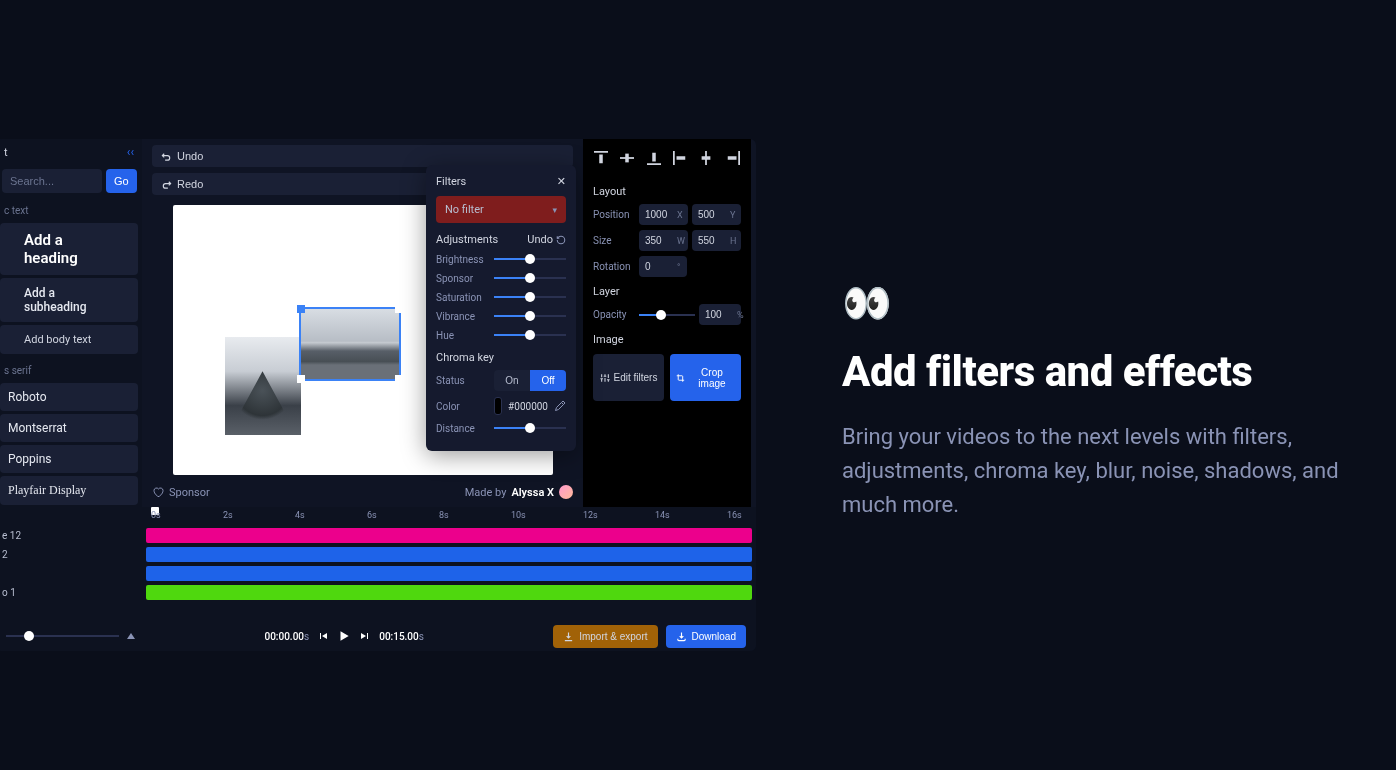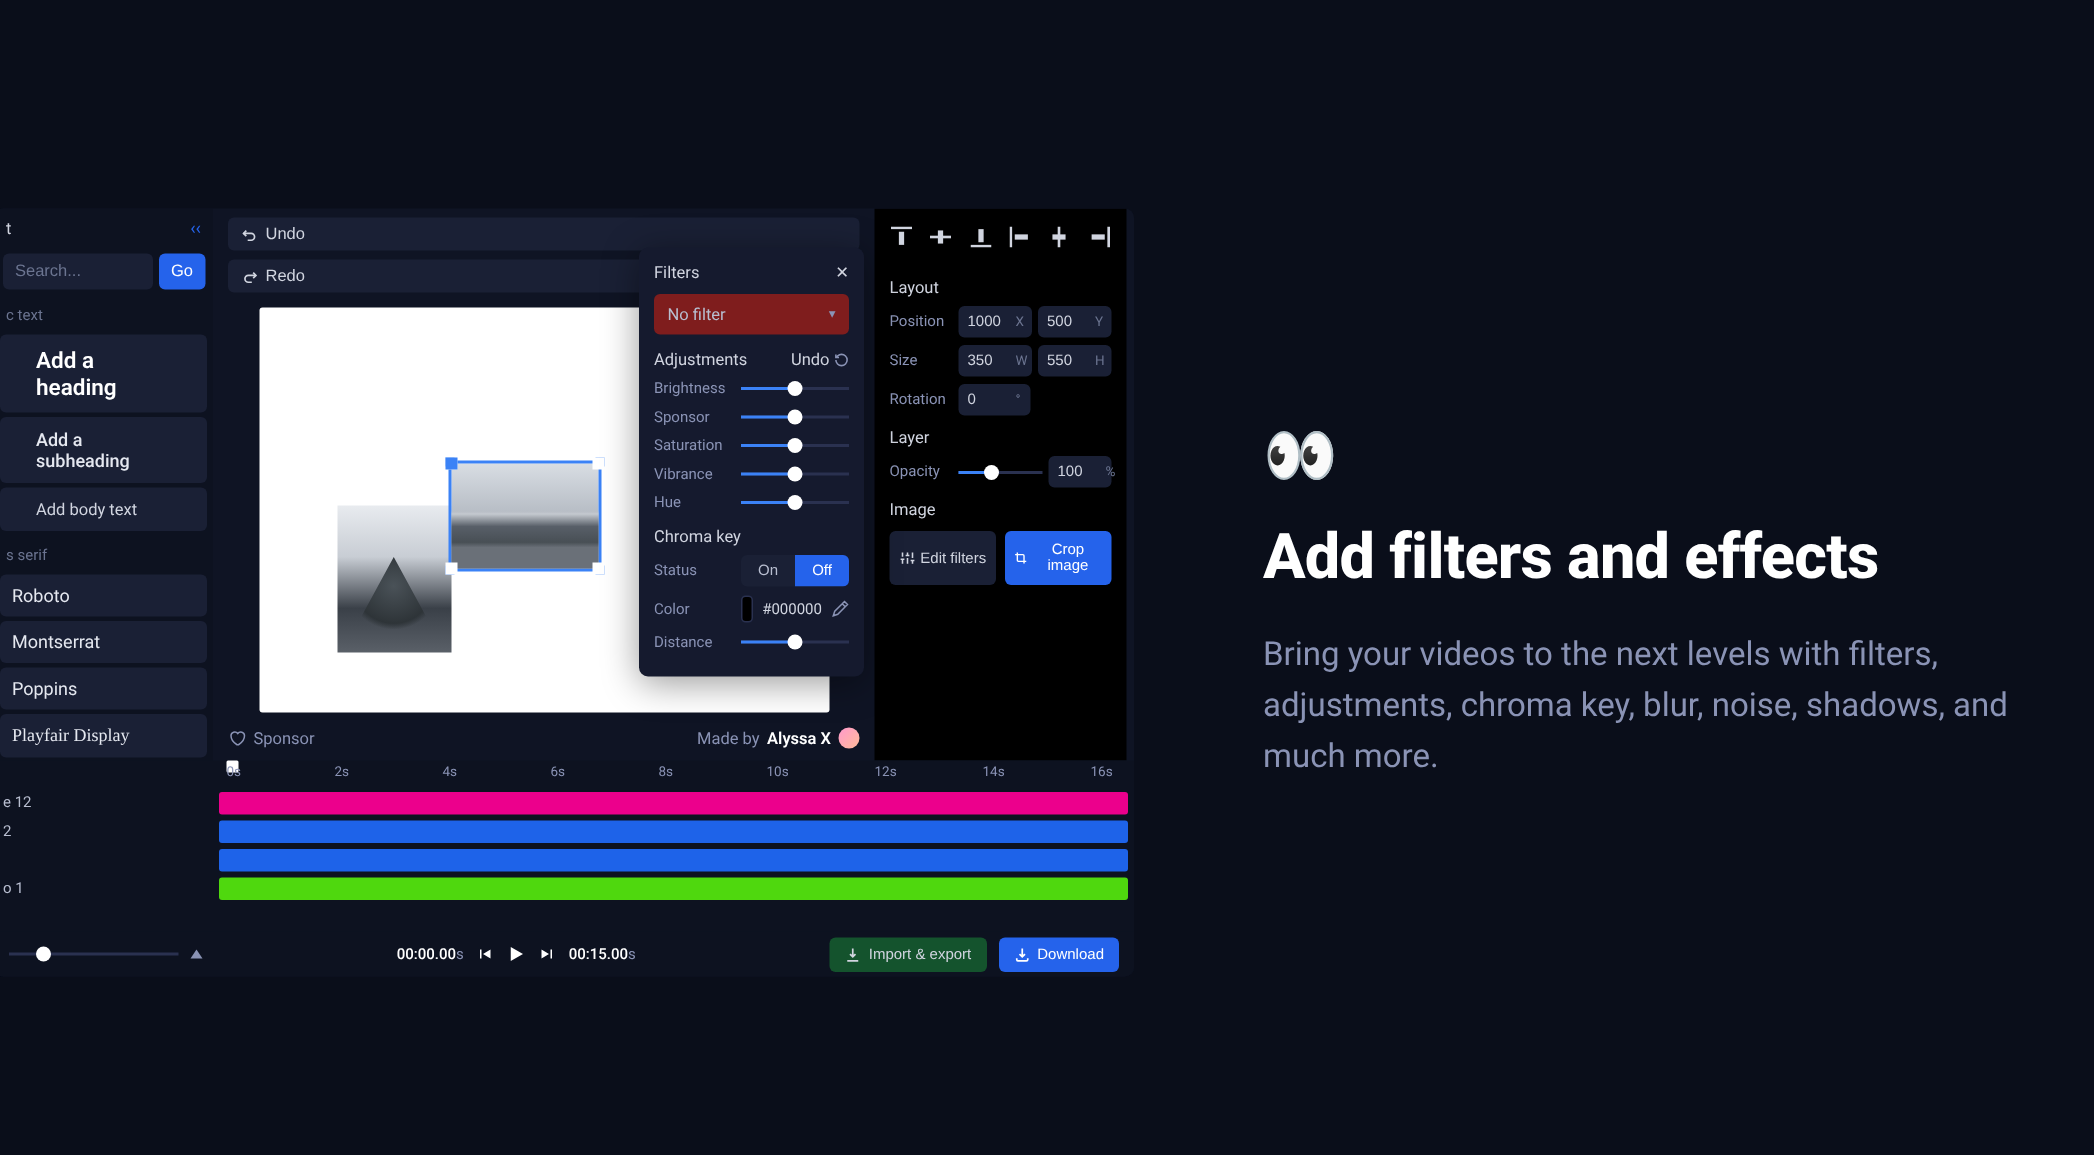--- a/index.html
+++ b/index.html
@@ -76,21 +76,21 @@
 .props { position:absolute; left:587px; top:0; width:168px; height:368px; background:#000000; padding:8px 10px; }
 .align-row { display:flex; gap:10px; padding:4px 0 12px; justify-content:space-around; }
 .align-icon { width:14px; height:14px; cursor:pointer; color:#d1d5e0; display:flex; align-items:center; justify-content:center; }
 .props .sect-title { margin:8px 0 6px; }
 .prop-row { display:flex; align-items:center; gap:4px; margin:5px 0; }
 .prop-row label { color:#8a93b5; font-size:10px; width:42px; flex-shrink:0; }
 .num-box { background:#1a2035; border-radius:4px; padding:5px 6px; display:flex; align-items:center; gap:4px; flex:1; min-width:0; }
 .num-box input { background:none; border:none; color:#d1d5e0; font-size:10px; width:28px; }
 .unit { color:#6b7490; font-size:9px; }
 .btn-row { display:flex; gap:6px; margin-top:8px; }
-.btn-sec { flex:1; background:#1a2035; border:none; border-radius:4px; padding:7px 6px; color:#d1d5e0; font-size:10px; cursor:pointer; display:flex; align-items:center; justify-content:center; gap:4px; }
+.btn-sec { flex:1; background:#1a2035; border:none; border-radius:4px; padding:18px 6px; color:#d1d5e0; font-size:10px; cursor:pointer; display:flex; align-items:center; justify-content:center; gap:4px; }
 .btn-pri { flex:1; background:#2563eb; border:none; border-radius:4px; padding:7px 6px; color:#fff; font-size:10px; cursor:pointer; display:flex; align-items:center; justify-content:center; gap:4px; }
 
 
 .timeline { position:absolute; left:0; top:368px; right:0; height:144px; background:#0d1220; }
 .ruler { position:relative; height:18px; margin-left:155px; }
 .tick { position:absolute; top:3px; color:#8a93b5; font-size:9px; }
 .playhead { position:absolute; left:155px; top:0; width:8px; height:8px; background:#fff; border-radius:1px; }
 .tl-rows { position:relative; }
 .tl-row { display:flex; align-items:center; height:17px; margin:2px 0; }
 .tl-label { width:150px; padding-left:6px; color:#b8bed0; font-size:10px; flex-shrink:0; white-space:nowrap; overflow:hidden; }
@@ -98,21 +98,21 @@
 .c-pink { background:#ec008c; }
 .c-blue { background:#1e63e9; }
 .c-green { background:#4fd80e; }
 .controls { position:absolute; left:0; right:0; bottom:0; height:30px; display:flex; align-items:center; padding:0 10px; gap:8px; background:#0d1220; }
 .zoom-slider { width:48px; }
 .tri { width:0; height:0; border-left:4px solid transparent; border-right:4px solid transparent; border-bottom:6px solid #8a93b5; cursor:pointer; }
 .time-txt { color:#8a93b5; font-size:10px; }
 .time-txt b { color:#fff; font-weight:500; }
 .pc-btn { color:#fff; cursor:pointer; font-size:12px; }
 .ctrl-spacer { flex:1; }
-.exp-btn { background:#14532d; border:none; border-radius:4px; padding:6px 10px; color:#d1d5e0; font-size:10px; cursor:pointer; display:flex; align-items:center; gap:5px; }
+.exp-btn { background:#a16207; border:none; border-radius:4px; padding:6px 10px; color:#d1d5e0; font-size:10px; cursor:pointer; display:flex; align-items:center; gap:5px; }
 .dl-btn { background:#2563eb; border:none; border-radius:4px; padding:6px 10px; color:#fff; font-size:10px; cursor:pointer; display:flex; align-items:center; gap:5px; }
 
 svg { display:block; }
 </style>
 </head>
 <body>
 
 <div class="hero">
   <div class="hero-emoji">👀</div>
   <h1 class="hero-title">Add filters and effects</h1>

